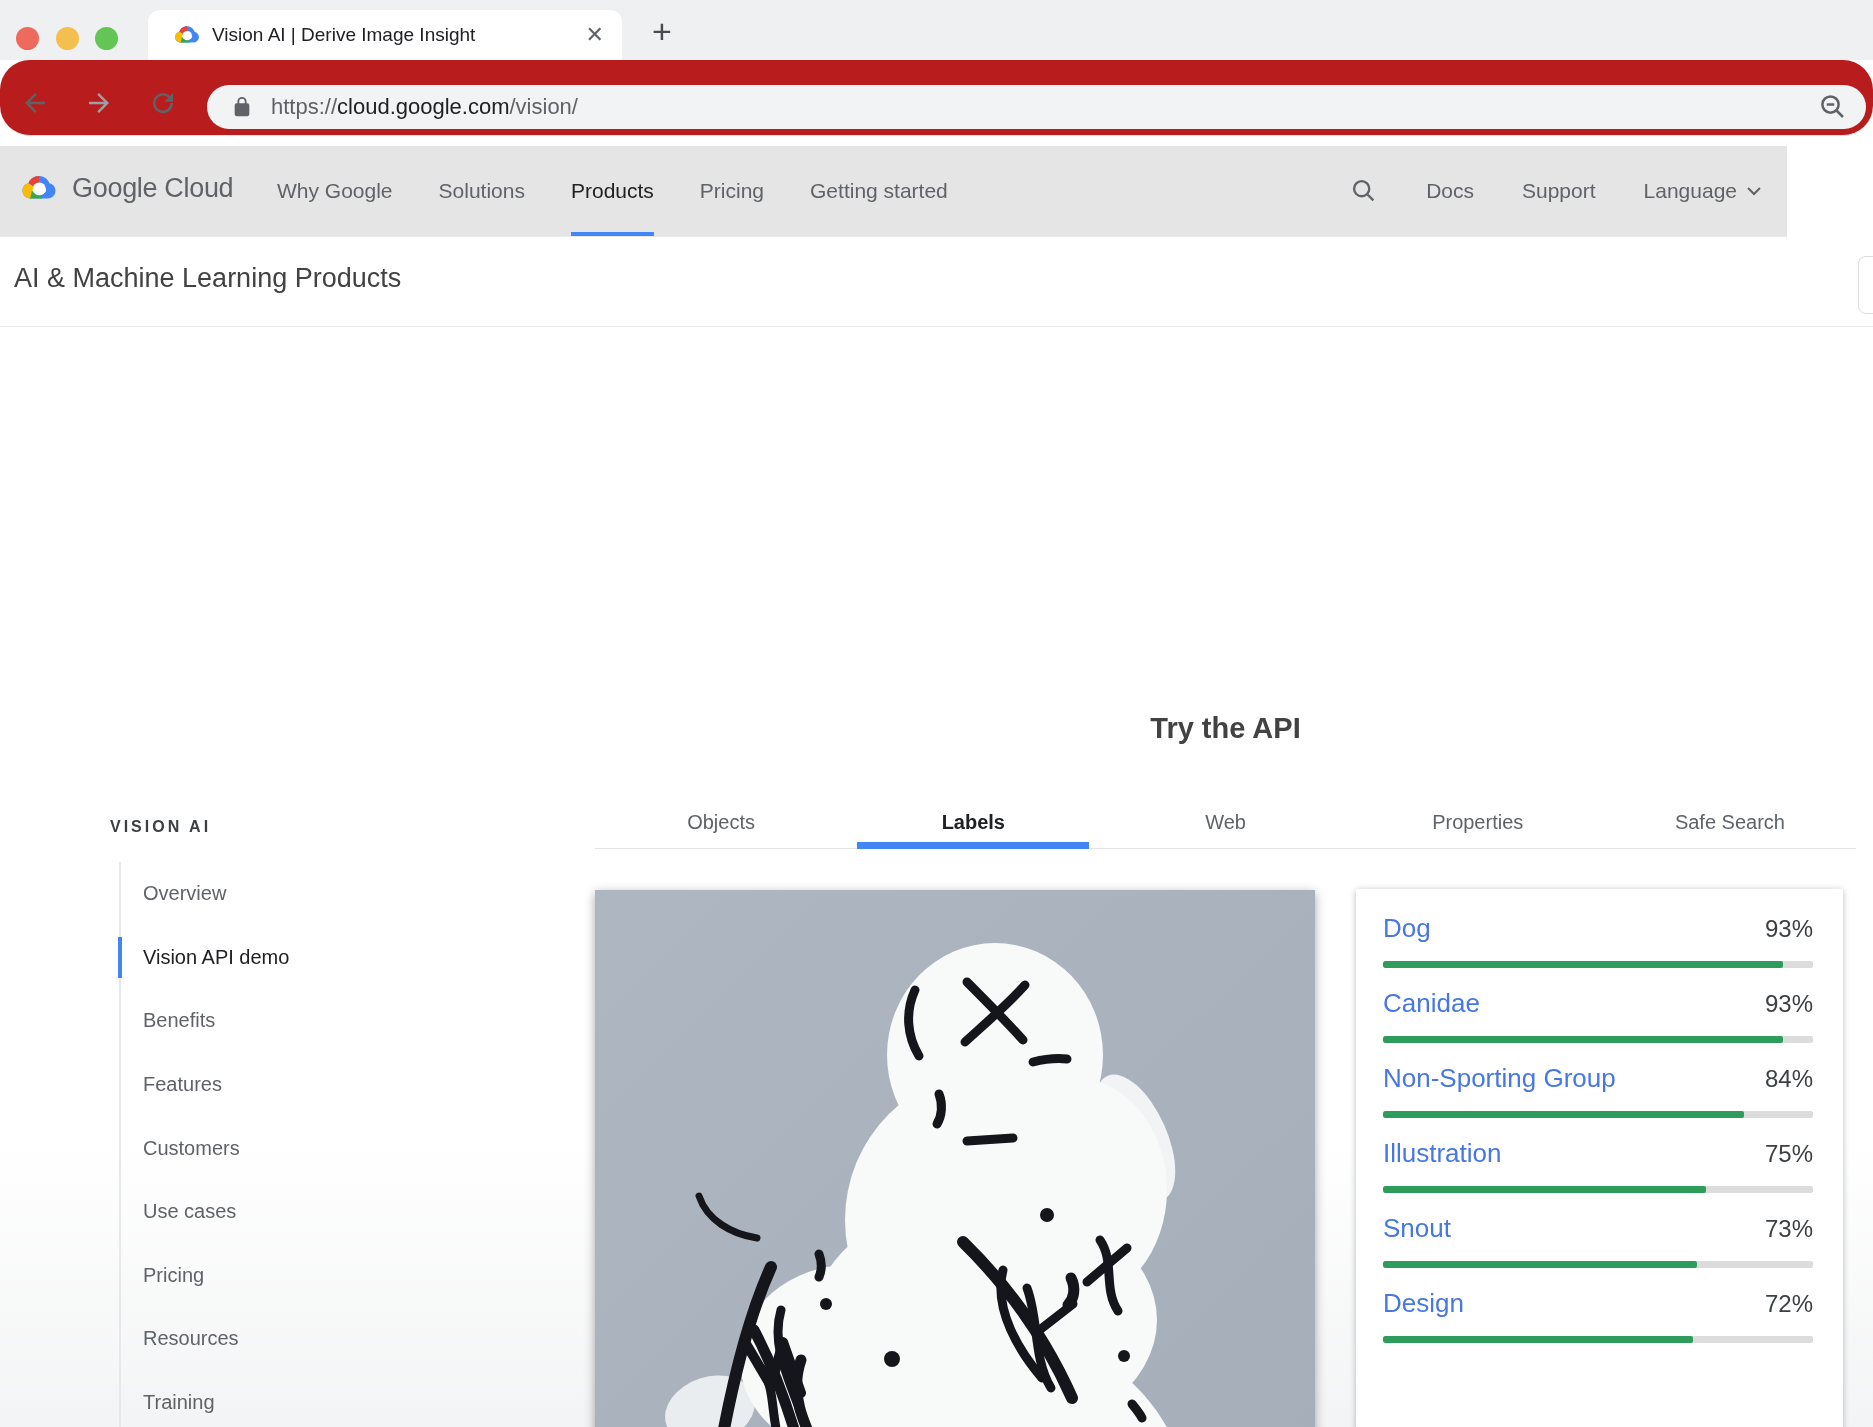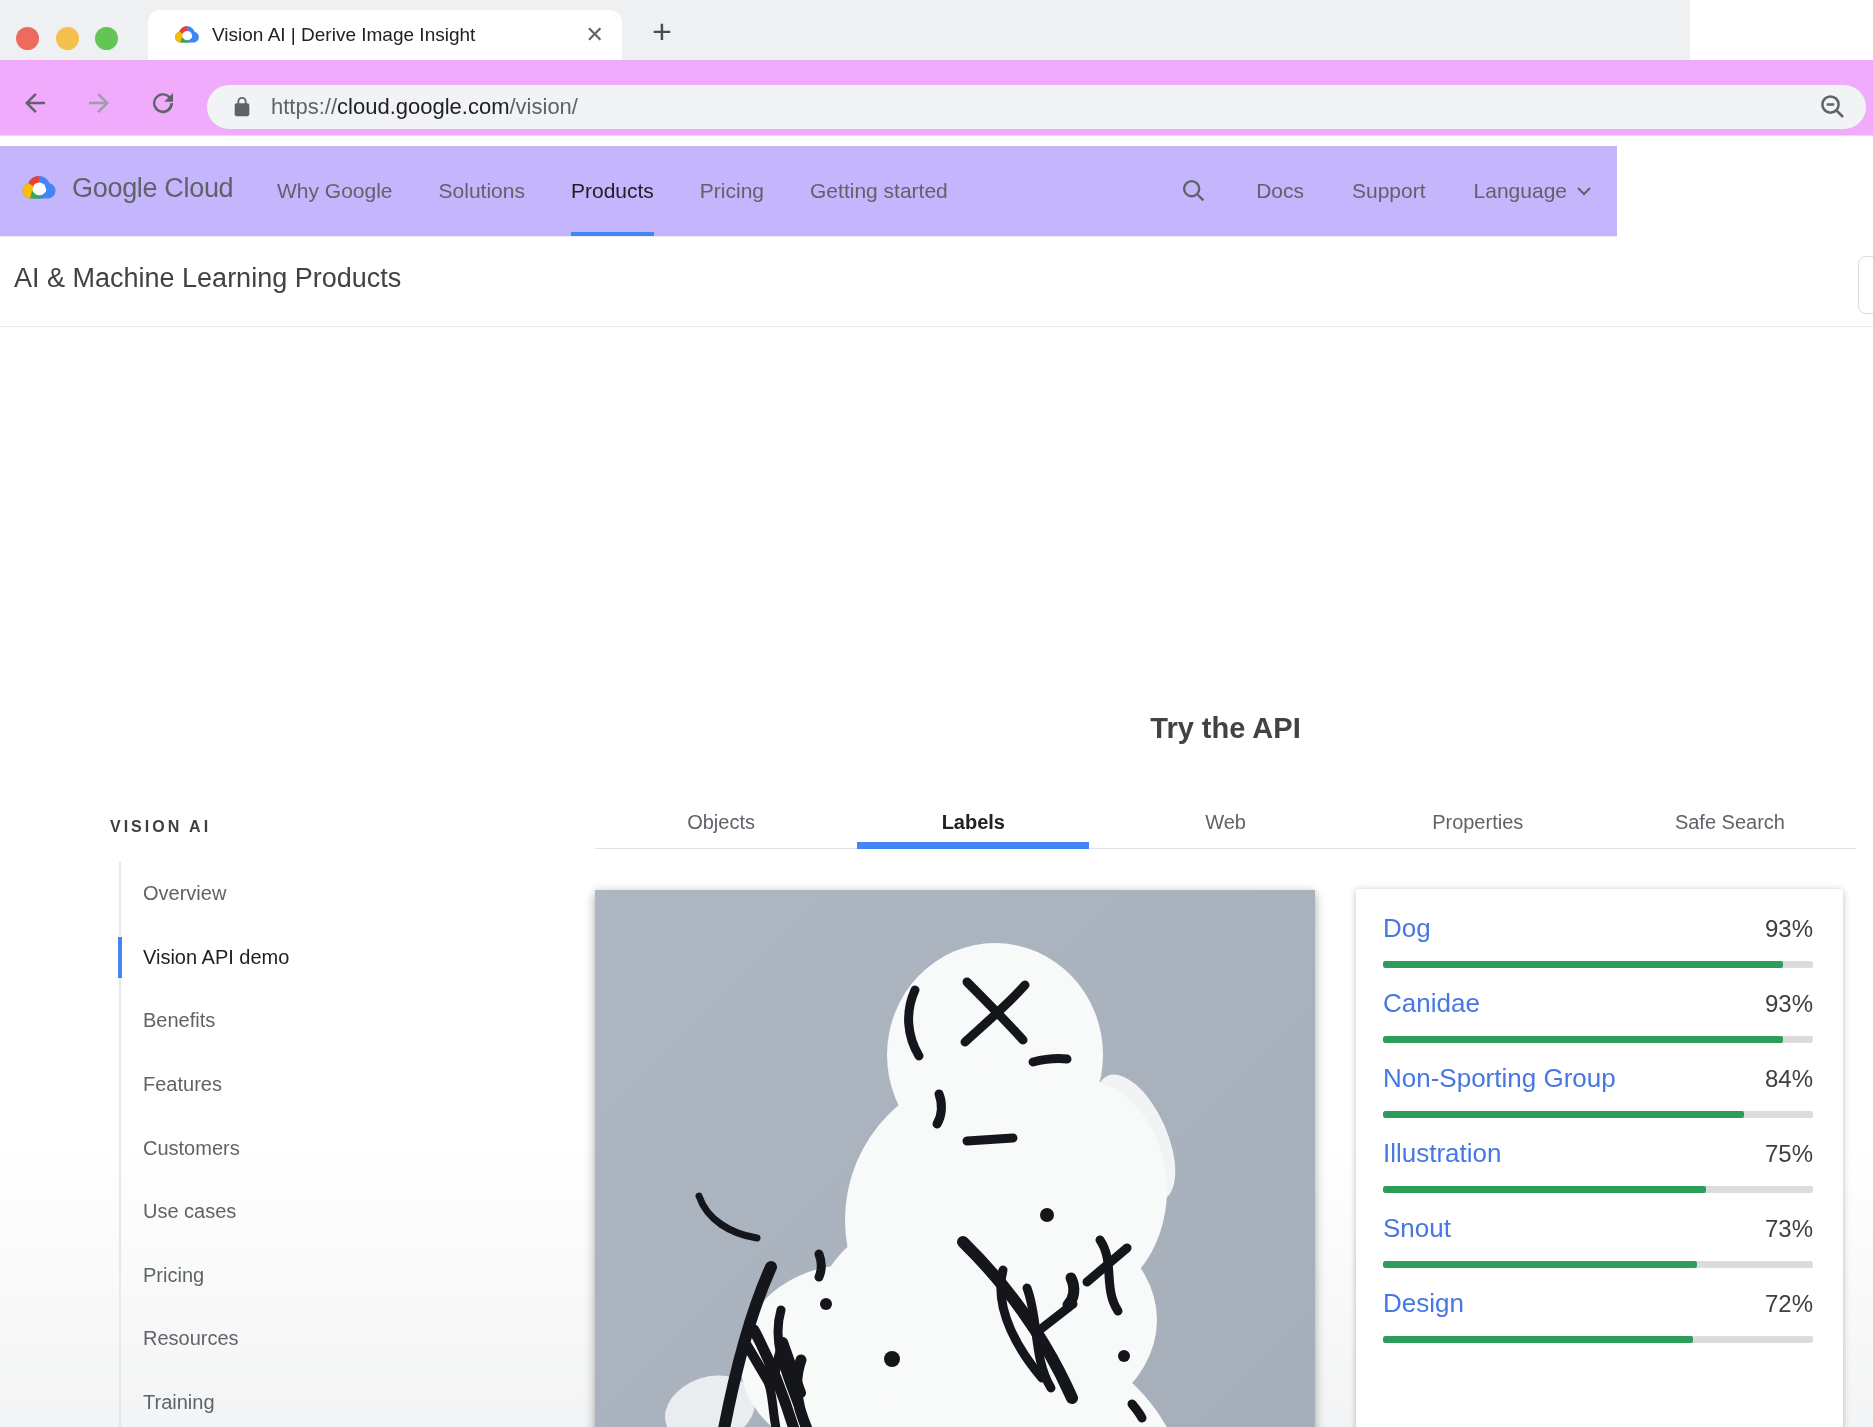--- a/index.html
+++ b/index.html
@@ -5,54 +5,54 @@
   * { margin:0; padding:0; box-sizing:border-box; }
   html,body { width:1873px; height:1427px; }
   body {
     font-family:"Liberation Sans", sans-serif;
     background:#fff; position:relative; overflow:hidden;
     -webkit-font-smoothing:antialiased;
   }
   .abs { position:absolute; }
 
   
-  #titlebar { left:0; top:0; width:1690px; height:60px; background:#eef0f2; }
+  #titlebar { left:0; top:0; width:1873px; height:60px; background:#eef0f2; }
   .traffic { position:absolute; top:27px; width:23px; height:23px; border-radius:50%; }
   #tl-close { left:16px;  background:#ee6a5f; }
   #tl-min   { left:56px;  background:#f5bf4f; }
   #tl-max   { left:95px;  background:#62c554; }
   #tab {
     position:absolute; left:148px; top:10px; width:474px; height:50px;
     background:#fff; border-radius:12px 12px 0 0;
     display:flex; align-items:center; padding:0 14px 0 26px;
   }
   #tab-title {
     flex:1; margin-left:12px; font-size:19px; color:#202124;
     white-space:nowrap; overflow:hidden; position:relative; height:26px; line-height:26px;
   }
   #tab-title::after { content:""; position:absolute; right:0; top:0; width:54px; height:100%;
     background:linear-gradient(90deg, rgba(255,255,255,0), #fff 80%); }
   #tab-close { font-size:22px; color:#5f6368; line-height:22px; padding:2px 4px; cursor:default; }
   #newtab-btn { position:absolute; left:652px; top:14px; font-size:34px; font-weight:300;
     color:#484b4f; line-height:34px; }
 
-  #toolbar { left:0; top:60px; width:1873px; height:76px; background:#f0abfc;
-    border-bottom:1px solid #dfe1e5; }
+  #toolbar { left:0; top:60px; width:1873px; height:76px; background:#b91c1c;
+    border-bottom:1px solid #dfe1e5;border-radius:30px; }
   .nav-arrow { position:absolute; top:28px; width:30px; height:30px; }
   #omnibox {
     position:absolute; left:207px; top:25px; width:1659px; height:44px;
     background:#f1f3f4; border-radius:22px; display:flex; align-items:center;
     padding:0 18px 0 24px; font-size:22px;
   }
   #omnibox .url { white-space:nowrap; margin-left:18px; }
   .url-dim { color:#5f6368; } .url-host { color:#202124; }
   #zoom-out-wrap { margin-left:auto; }
 
   
-  #gcnav { left:0; top:146px; width:1617px; height:91px; background:#c4b5fd;
+  #gcnav { left:0; top:146px; width:1787px; height:91px; background:#e5e5e5;
     border-bottom:1px solid #e8eaed; }
   #brand { position:absolute; left:18px; top:24px; display:flex; align-items:center; }
   #brand-text { margin-left:12px; font-size:27px; color:#5f6368; letter-spacing:-0.3px; }
   #brand-text b { font-weight:500; color:#5f6368; margin-right:7px; }
   #gcnav-items { position:absolute; left:277px; top:0; height:90px; display:flex;
     align-items:flex-start; gap:46px; }
   .gcnav-item { font-size:21px; color:#5f6368; position:relative; height:90px;
     display:flex; align-items:center; cursor:pointer; }
   .gcnav-item.active { color:#202124; font-weight:500; }
   .gcnav-item.active::after { content:""; position:absolute; left:0; right:0; bottom:0;

